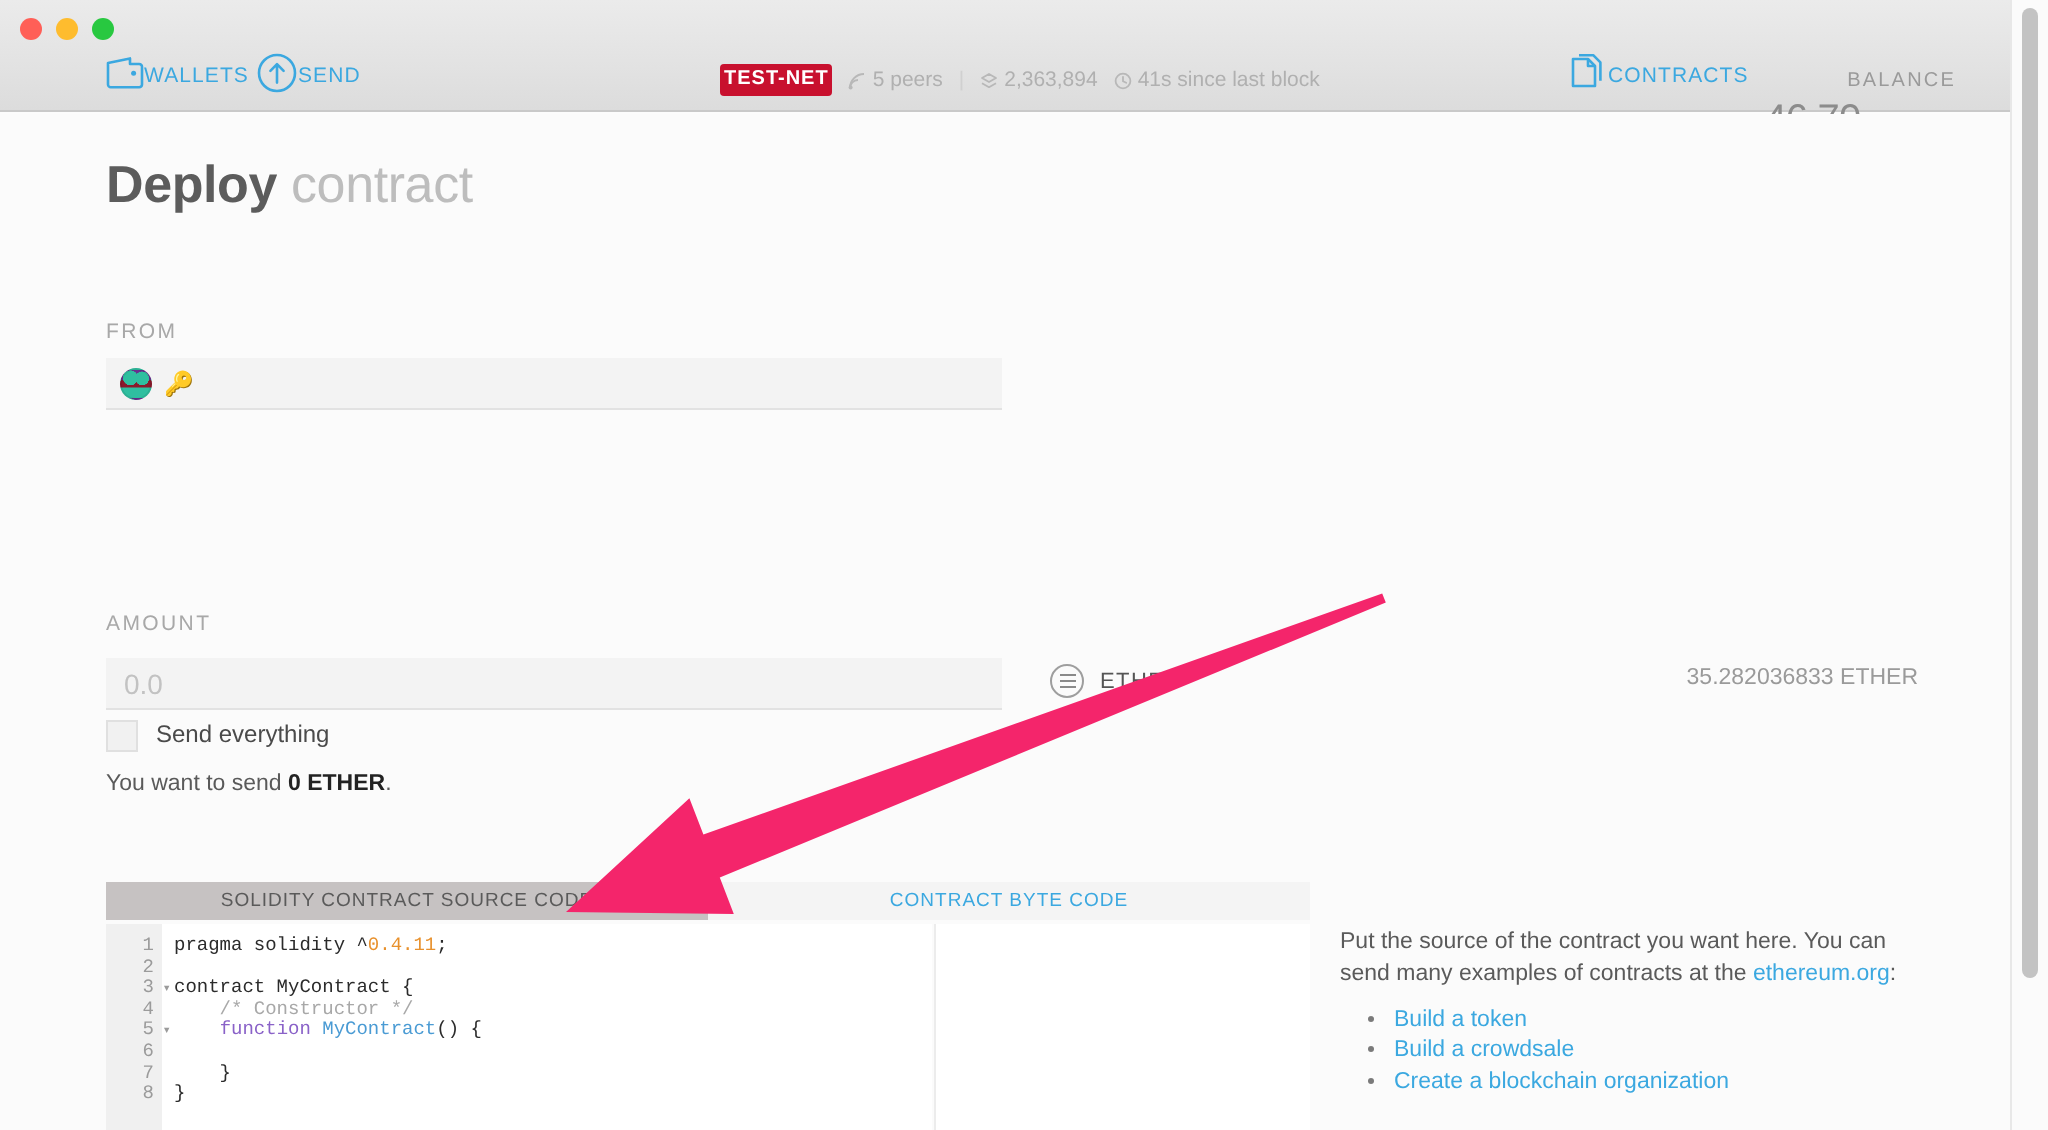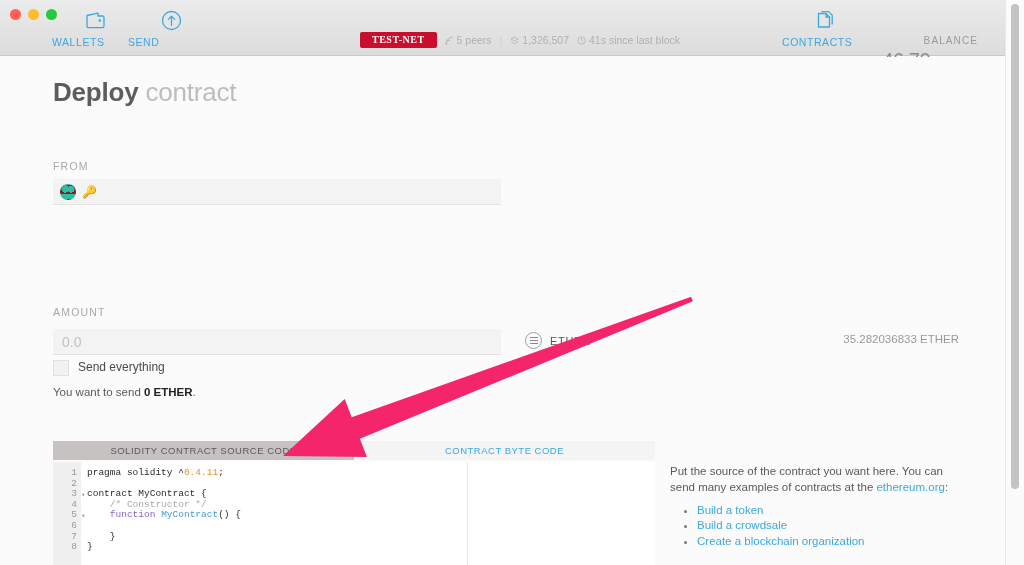--- a/index.html
+++ b/index.html
@@ -25,23 +25,23 @@
   .traffic {
     position: absolute; top: 9px; left: 10px;
     display: flex; gap: 7px;
   }
   .light { width: 11px; height: 11px; border-radius: 50%; }
   .light.red    { background: #ff5f57; }
   .light.yellow { background: #febc2e; }
   .light.green  { background: #28c840; }
 
   .navbtn {
-    position: absolute; top: 8px;
-    display: flex; flex-direction: column;
-    justify-content: flex-start;
+    position: absolute; top: 24px;
+    display: flex; flex-direction: row;
+    align-items: center; justify-content: flex-start;
     width: 86px; cursor: pointer;
   }
   .navbtn .glyph { height: 24px; display:flex; align-items:center; justify-content:center; }
   .navbtn .caption {
     margin-top: 4px;
     font-size: 10.5px; letter-spacing: .55px;
     color: #3ba8e0; font-weight: 400;
   }
   #nav-wallets  { left: 52px; }
   #nav-send     { left: 128px; }
@@ -68,21 +68,21 @@
 
   
   .netstatus {
     position: absolute; top: 32px; left: 360px;
     display: flex; align-items: center; gap: 8px;
     font-size: 10.5px; color: #b0b0b0;
   }
   .testnet-badge {
     background: #c8102e; color: #ffffff;
     font-size: 10px; font-weight: 700; letter-spacing: .5px;
-    padding: 2px 12px 3px; border-radius: 2px; font-family: Liberation Serif, serif;
+    padding: 2px 2px 3px; border-radius: 2px;
   }
   .net-item { display: flex; align-items: center; gap: 3px; white-space: nowrap; }
   .net-sep { color: #d0d0d0; }
 
   
   .content {
     position: absolute; top: 57px; left: 0;
     width: 1005px; height: 508px;
     background: #fbfbfb;
   }
@@ -314,21 +314,21 @@
           <circle cx="1.3" cy="7.7" r="1" fill="#b8b8b8"></circle>
         </svg>
         <span>5 peers</span>
       </span>
       <span class="net-sep">|</span>
       <span class="net-item">
         <svg width="9" height="9" viewBox="0 0 9 9">
           <path d="M4.5 1 L8 3 L4.5 5 L1 3 Z" fill="none" stroke="#b8b8b8" stroke-width="0.9" stroke-linejoin="round"></path>
           <path d="M1 5.6 L4.5 7.6 L8 5.6" fill="none" stroke="#b8b8b8" stroke-width="0.9" stroke-linejoin="round"></path>
         </svg>
-        <span>1,326,507</span>
+        <span>2,363,894</span>
       </span>
       <span class="net-item">
         <svg width="9" height="9" viewBox="0 0 9 9">
           <circle cx="4.5" cy="4.5" r="3.7" fill="none" stroke="#b8b8b8" stroke-width="0.9"></circle>
           <path d="M4.5 2.4 L4.5 4.6 L6.1 5.4" fill="none" stroke="#b8b8b8" stroke-width="0.9" stroke-linecap="round"></path>
         </svg>
         <span>41s since last block</span>
       </span>
     </div>
 

